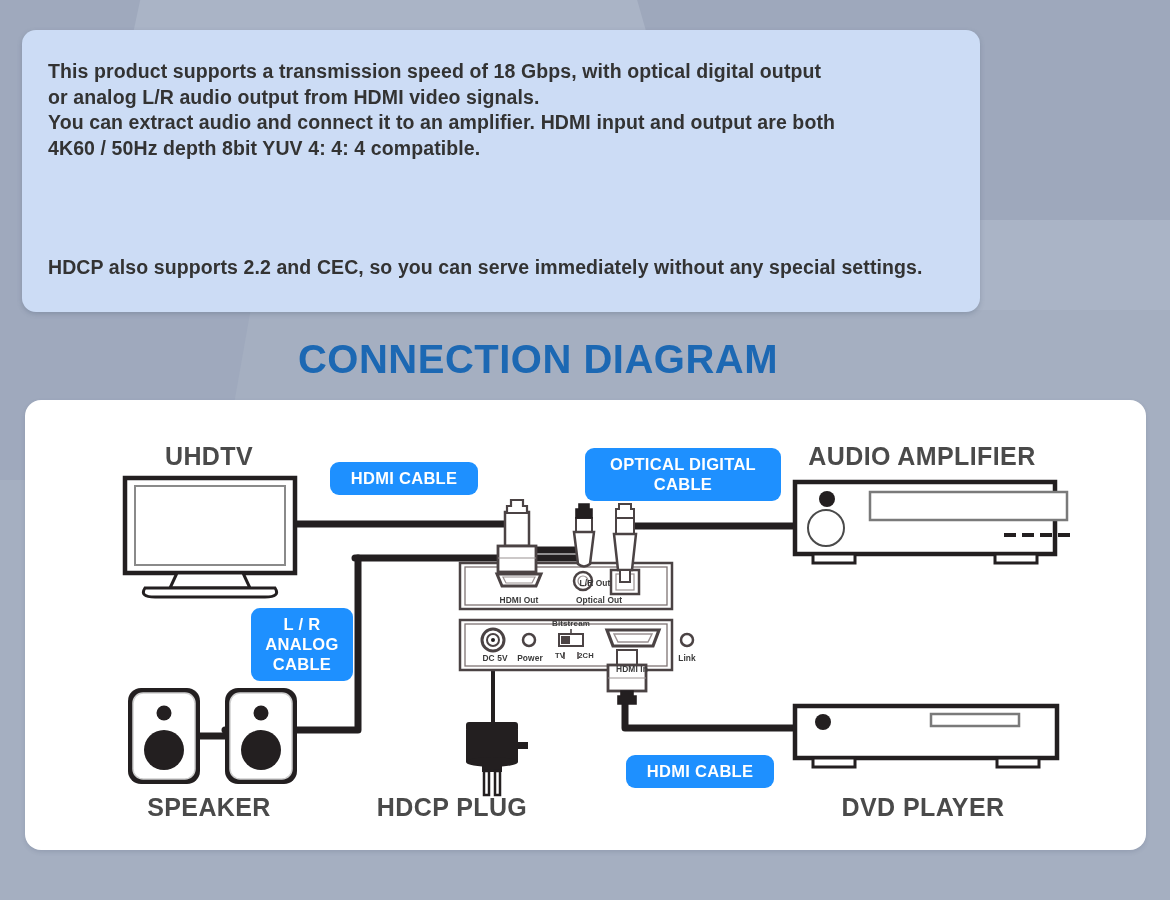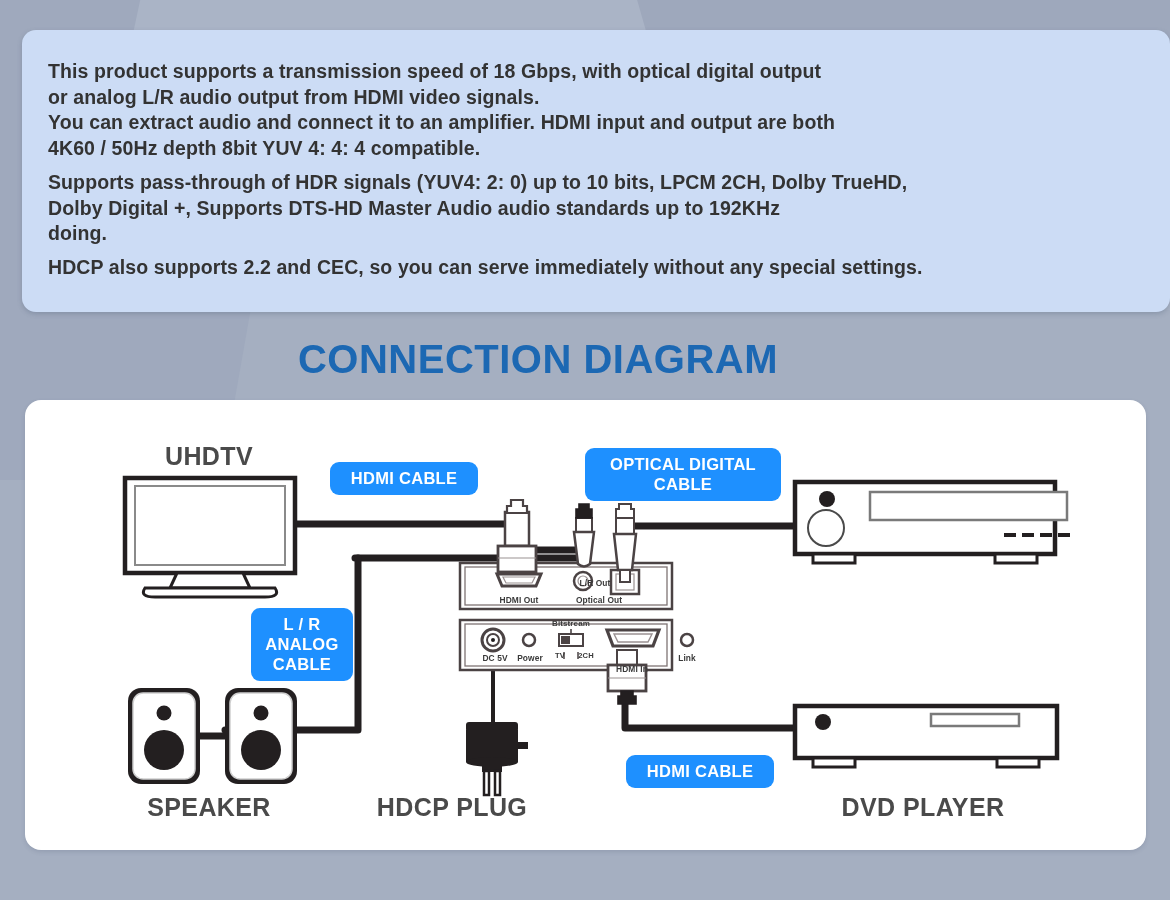--- a/index.html
+++ b/index.html
@@ -37,21 +37,21 @@
     left: 640px; top: -200px;
     width: 700px; height: 420px;
     background: #9ea8bc;
     transform: skewX(16deg);
   }
 
   
   #intro-card {
     position: absolute;
     left: 22px; top: 30px;
-    width: 1148px; height: 282px;
+    width: 958px; height: 282px;
     background: #ccdcf5;
     border-radius: 14px;
     box-shadow: 0 2px 5px rgba(70,85,110,0.28);
   }
   #intro-card .para {
     position: absolute;
     left: 26px;
     color: #333333;
     font-size: 19.5px;
     font-weight: bold;
@@ -134,23 +134,20 @@
 
   <div class="bg-band bg-band-1"></div>
   <div class="bg-band bg-band-2"></div>
   <div class="bg-band bg-band-3"></div>
 
   <div id="intro-card">
     <div class="para" id="p1">This product supports a transmission speed of 18 Gbps, with optical digital output
 or analog L/R audio output from HDMI video signals.
 You can extract audio and connect it to an amplifier. HDMI input and output are both
 4K60 / 50Hz depth 8bit YUV 4: 4: 4 compatible.</div>
-    <div class="para" id="p2">Supports pass-through of HDR signals (YUV4: 2: 0) up to 10 bits, LPCM 2CH, Dolby TrueHD,
-Dolby Digital +, Supports DTS-HD Master Audio audio standards up to 192KHz
-doing.</div>
     <div class="para" id="p3">HDCP also supports 2.2 and CEC, so you can serve immediately without any special settings.</div>
   </div>
 
   <div id="section-title">CONNECTION DIAGRAM</div>
 
   <div id="diagram-panel">
 
     <svg id="diagram-svg" width="1121" height="450" viewBox="0 0 1121 450">
 
       <g fill="none" stroke="#231f20" stroke-width="7" stroke-linecap="round" stroke-linejoin="round">
@@ -299,20 +296,21 @@
       <g>
         <rect x="770" y="306" width="262" height="52" fill="#fff" stroke="#231f20" stroke-width="4.5"></rect>
         <circle cx="798" cy="322" r="8" fill="#231f20"></circle>
         <rect x="906" y="314" width="88" height="12" fill="#fff" stroke="#7a7a7a" stroke-width="2.5"></rect>
         <rect x="788" y="358" width="42" height="9" fill="#fff" stroke="#231f20" stroke-width="3"></rect>
         <rect x="972" y="358" width="42" height="9" fill="#fff" stroke="#231f20" stroke-width="3"></rect>
       </g>
     </svg>
 
     <div class="caption center" style="left:184px; top:42px;">UHDTV</div>
+    <div class="caption center" style="left:897px; top:42px;">AUDIO AMPLIFIER</div>
     <div class="caption center" style="left:184px; top:393px;">SPEAKER</div>
     <div class="caption center" style="left:427px; top:393px;">HDCP PLUG</div>
     <div class="caption center" style="left:898px; top:393px;">DVD PLAYER</div>
 
     <div class="pill" style="left:379px; top:62px; width:148px;">HDMI CABLE</div>
     <div class="pill" style="left:658px; top:48px; width:196px;">OPTICAL DIGITAL
 CABLE</div>
     <div class="pill" style="left:277px; top:208px; width:102px;">L / R
 ANALOG
 CABLE</div>

